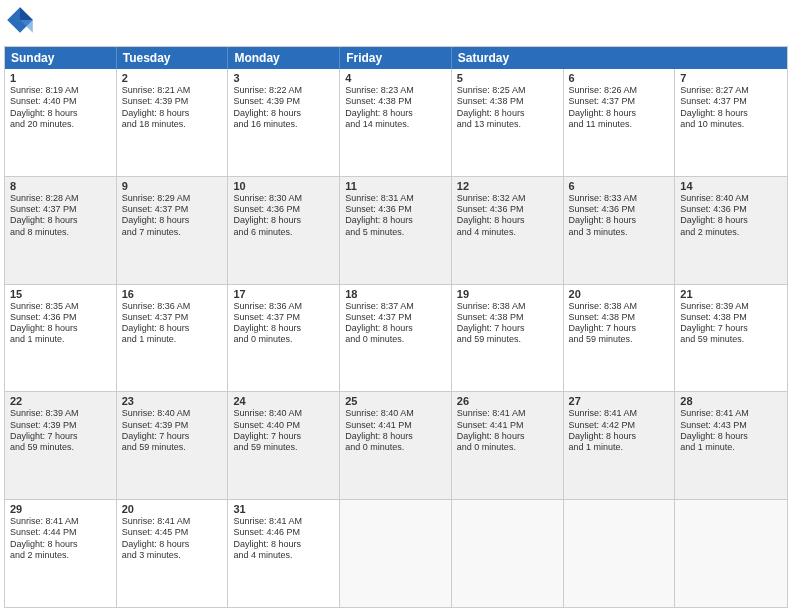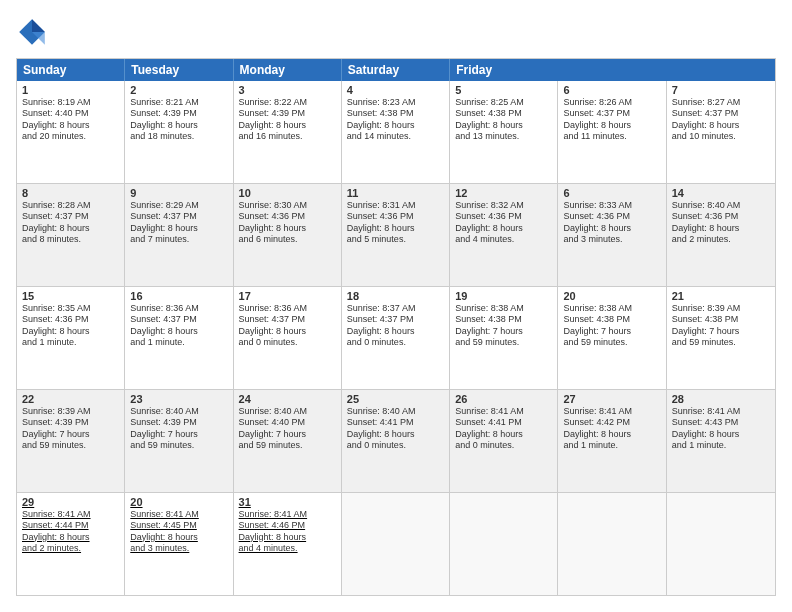--- a/index.html
+++ b/index.html
@@ -6,21 +6,21 @@
     body {
       font-family: Arial, sans-serif;
       background: #fff;
       width: 792px;
       height: 612px;
       overflow: hidden;
     }
     .page {
       width: 792px;
       height: 612px;
-      padding: 16px;
+      padding: 4px;
       display: flex;
       flex-direction: column;
       justify-content: space-between;
     }
     .header {
       display: flex;
       justify-content: space-between;
       align-items: flex-start;
       margin-bottom: 10px;
     }
@@ -84,21 +84,21 @@
       flex: 1;
       display: flex;
       flex-direction: column;
     }
     .cal-row {
       display: grid;
       grid-template-columns: repeat(7, 1fr);
       flex: 1;
       border-bottom: 1px solid #ccc;
     }
-    .cal-row:last-child { border-bottom: none; text-decoration: underline; }
+    .cal-row:last-child { border-bottom: none; }
     .cal-row.shaded { background: #f0f0f0; }
     .cal-cell {
       border-right: 1px solid #ccc;
       padding: 3px 5px;
       font-size: 9px;
       color: #333;
       vertical-align: top;
       overflow: hidden;
     }
     .cal-cell:last-child { border-right: none; }
@@ -134,22 +134,22 @@
       <div class="title-month"></div>
       <div class="title-location"></div>
     </div>
   </div>
 
   <div class="calendar">
     <div class="cal-header">
     <div class="cal-header-cell">Sunday</div>
         <div class="cal-header-cell">Tuesday</div>
         <div class="cal-header-cell">Monday</div>
+        <div class="cal-header-cell">Friday</div>
         <div class="cal-header-cell">Saturday</div>
-        <div class="cal-header-cell">Friday</div>
       </div>
     <div class="cal-body">
     <div class="cal-row">
           <div class="cal-cell">
             <span class="day-number">1</span>
             <span class="cell-line">Sunrise: 8:19 AM</span>
             <span class="cell-line">Sunset: 4:40 PM</span>
             <span class="cell-line">Daylight: 8 hours</span>
             <span class="cell-line">and 20 minutes.</span>
           </div>

